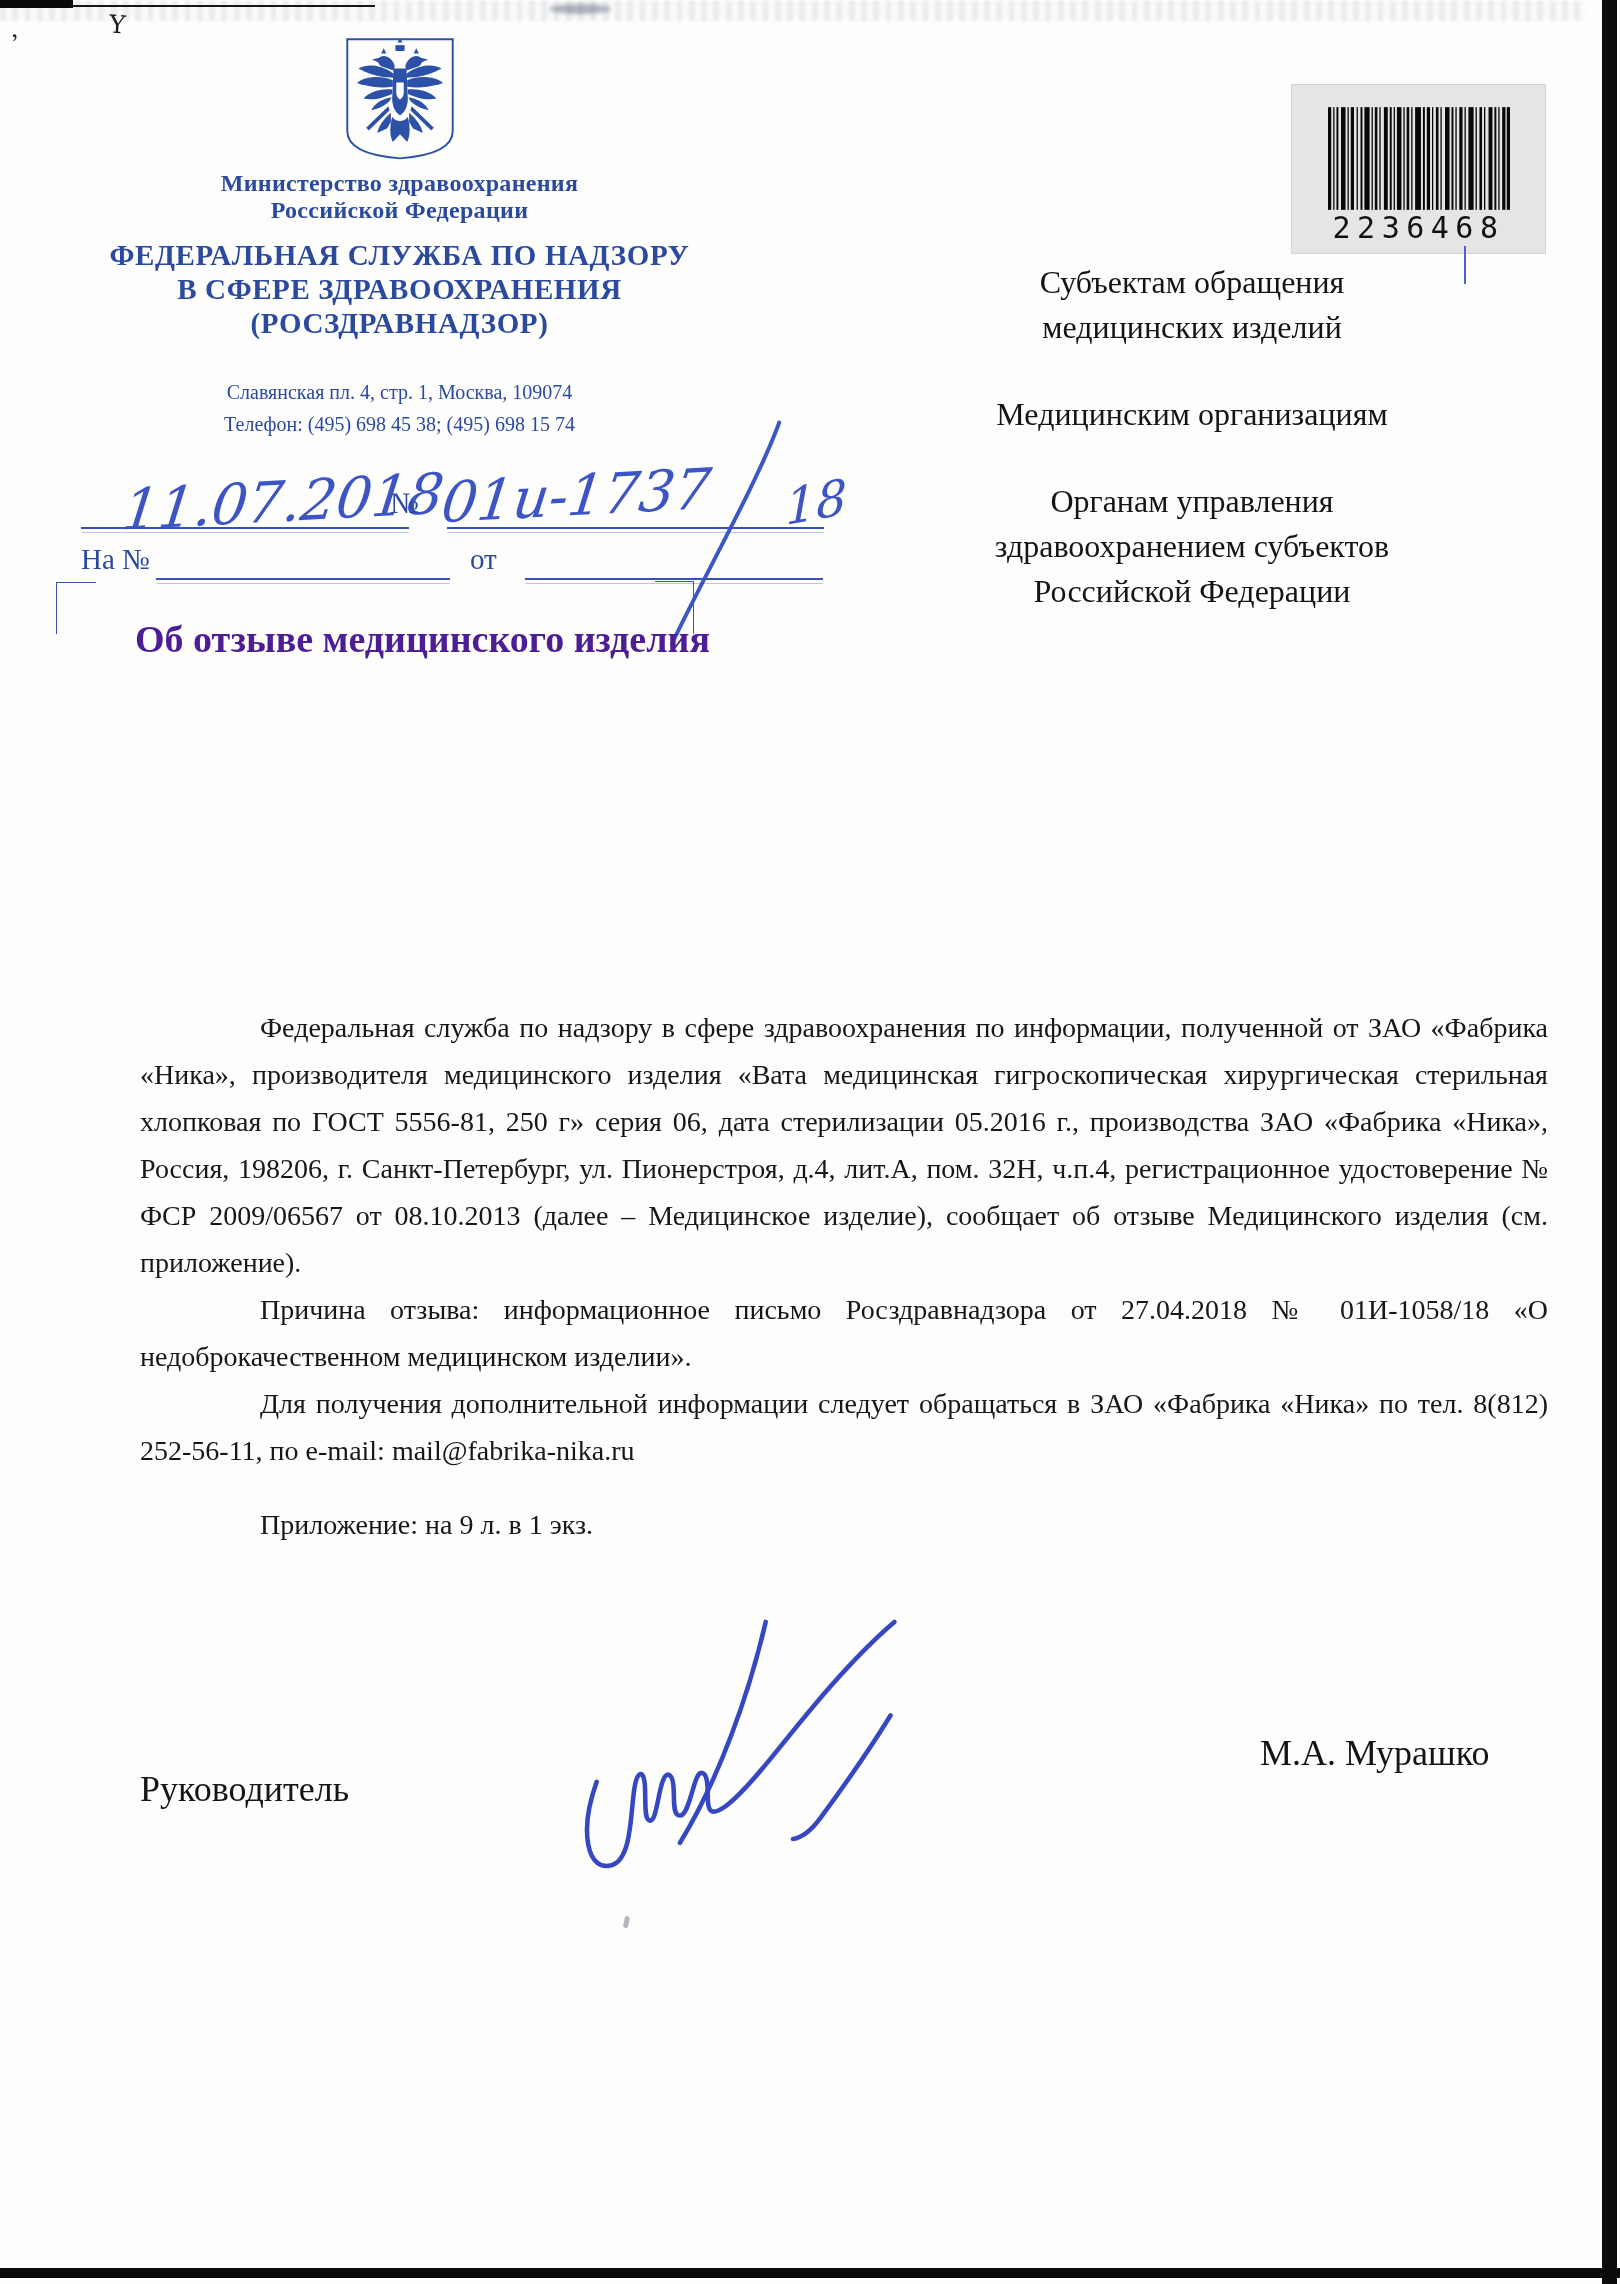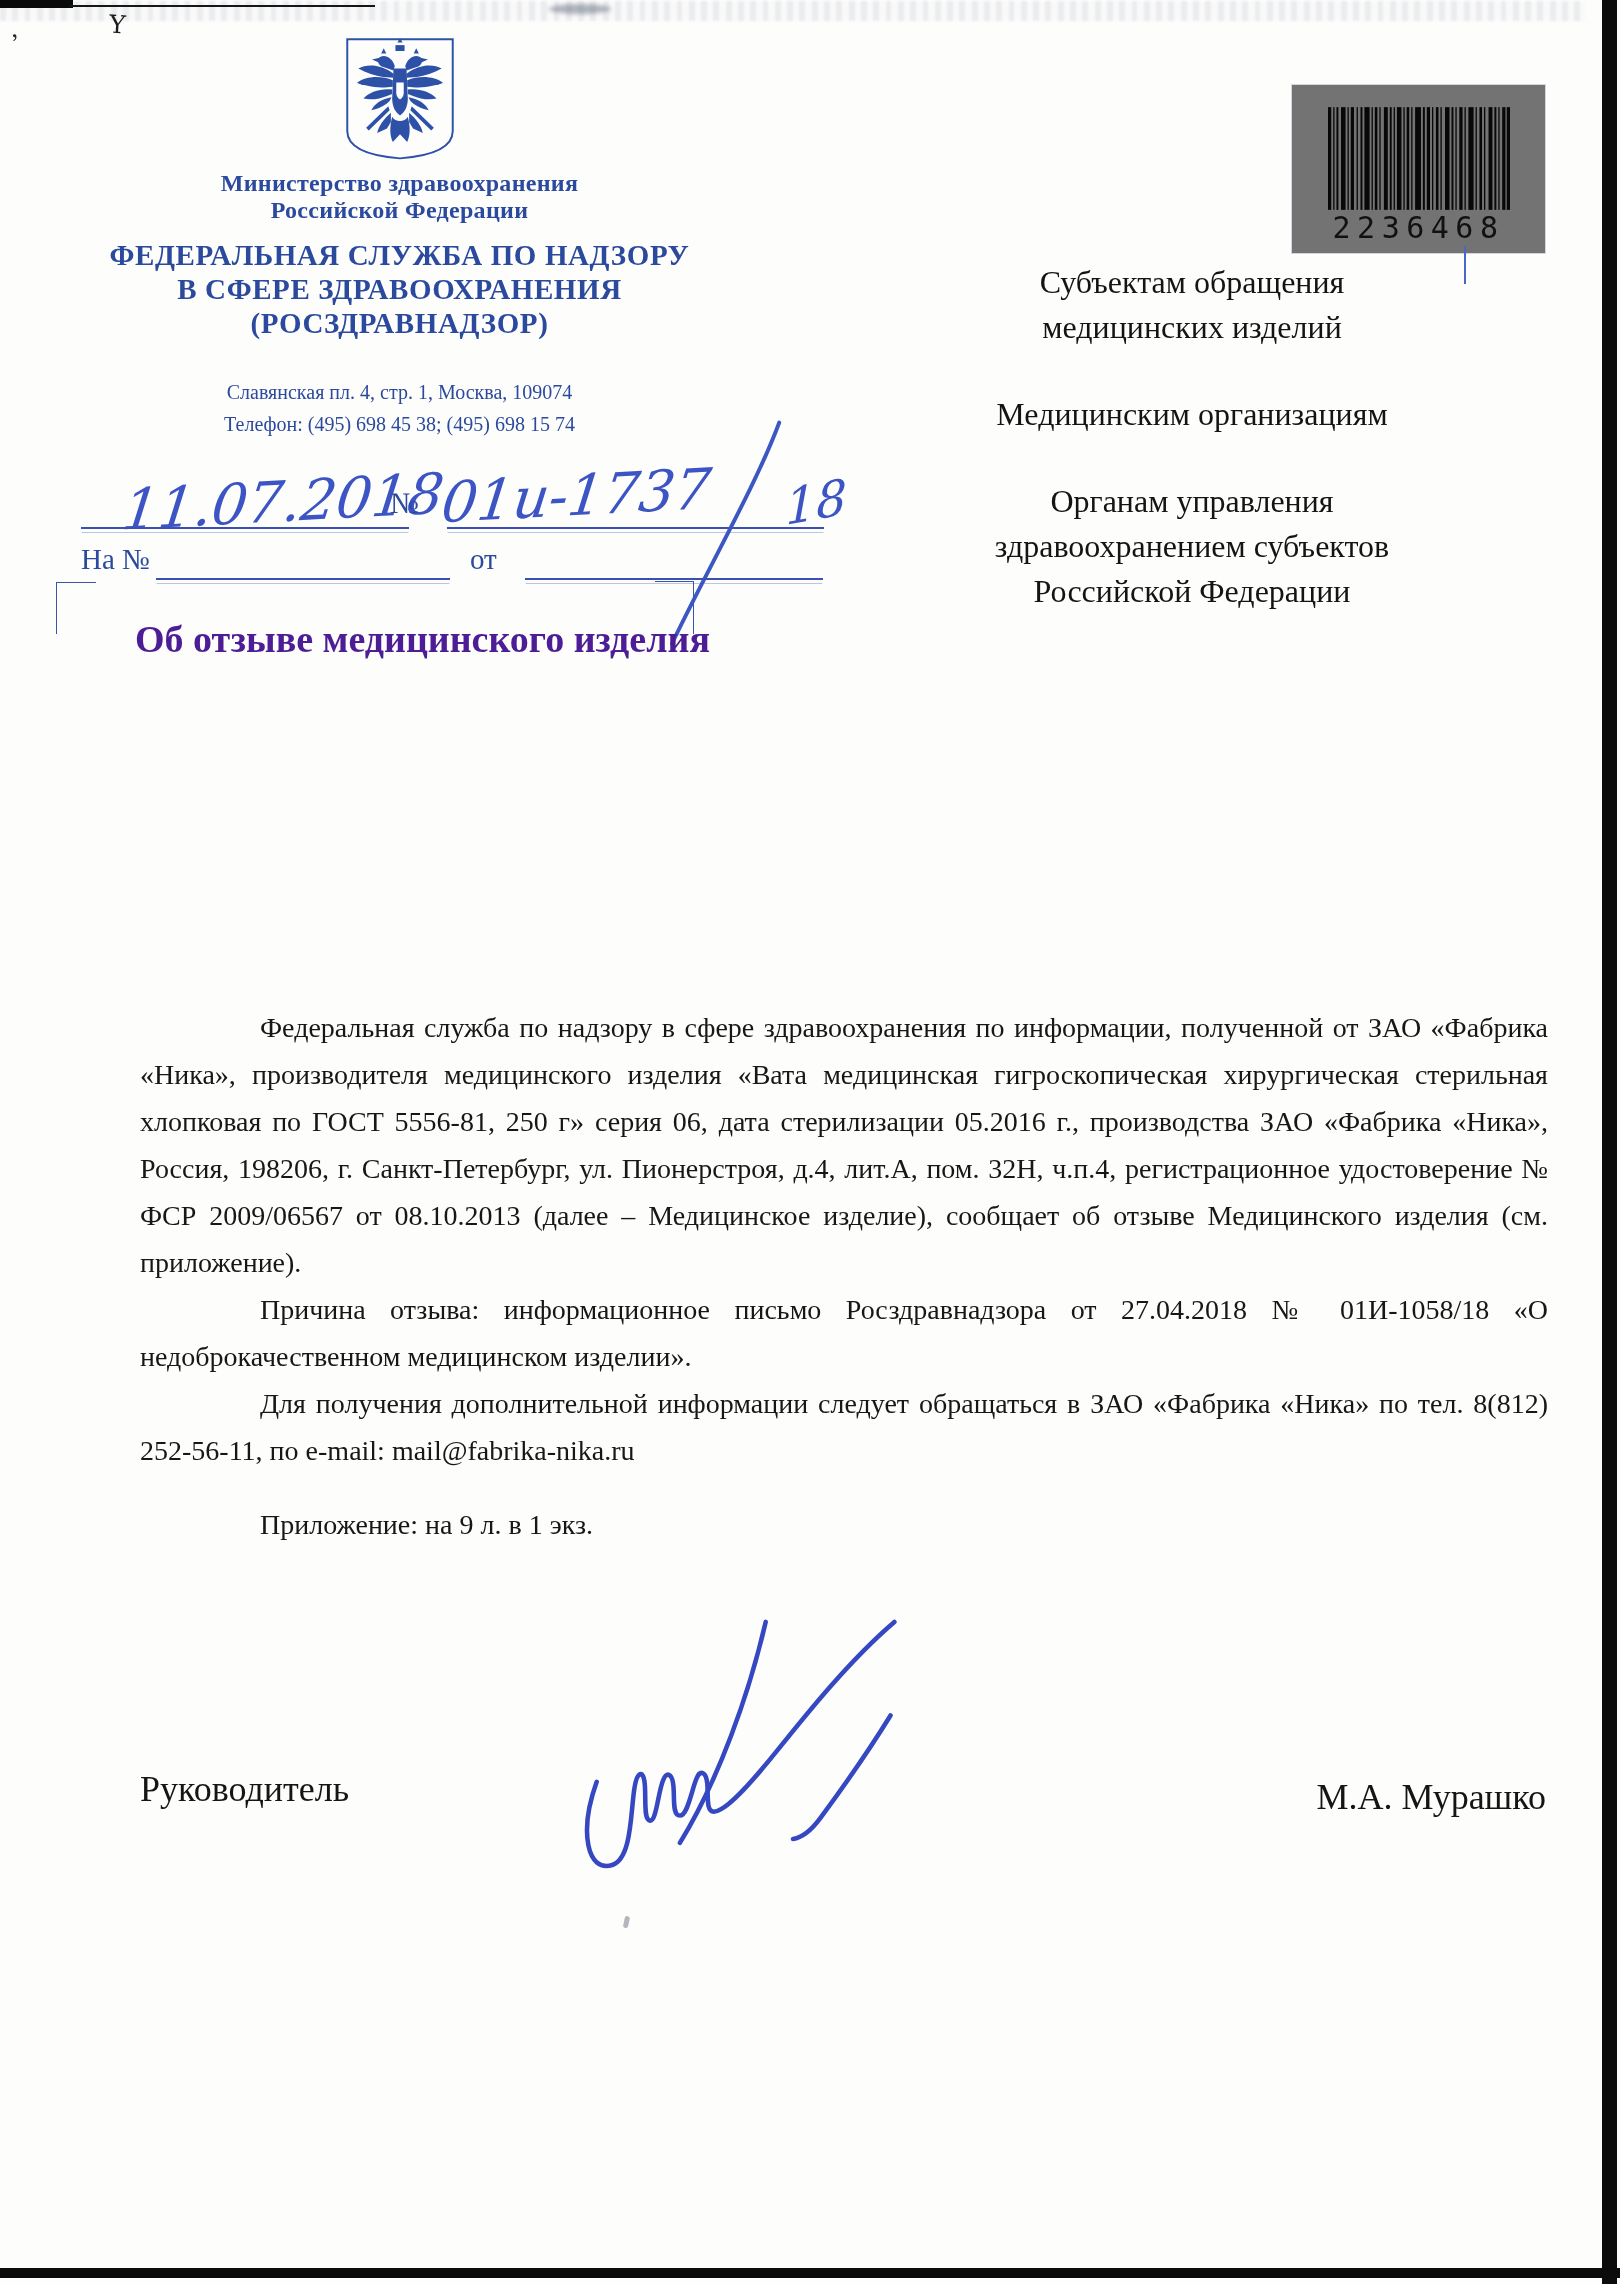--- a/index.html
+++ b/index.html
@@ -44,40 +44,40 @@
   .reply-label{position:absolute;font-size:29px;color:var(--letterhead-blue,#2b4a9e);}
   .reply-na{left:81px;top:543px;}
   .reply-ot{left:470px;top:543px;}
   .u-reply1{left:156px;top:578px;width:294px;}
   .u-reply2{left:525px;top:578px;width:298px;}
   .bracket{position:absolute;border:0 solid #3a55ae;}
   .bracket-left{left:56px;top:582px;width:39px;height:51px;border-top-width:1.9px;border-left-width:1.9px;}
   .bracket-right{left:655px;top:581px;width:38px;height:52px;border-top-width:1.9px;border-right-width:1.9px;}
   .subject{position:absolute;left:104px;top:617px;width:637px;text-align:center;font-size:38px;color:#4c1d95;font-weight:bold;}
   
-  .barcode-label{position:absolute;left:1291px;top:84px;width:255px;height:170px;background:#737373;
+  .barcode-label{position:absolute;left:1291px;top:84px;width:255px;height:170px;background:#e5e5e5;
     border:0.6px solid #d3d6dd;box-sizing:border-box;text-align:center;}
   .barcode-bars{display:block;margin:22px auto 0;}
   .barcode-number{margin-top:0;font-family:"DejaVu Sans Mono","Liberation Mono",monospace;
     font-size:30px;letter-spacing:6.5px;color:#111;}
   .label-tick{position:absolute;left:1464px;top:246px;width:1.9px;height:38px;background:#4a66c8;}
   
   .addressees{position:absolute;left:929px;top:260px;width:526px;text-align:center;
     font-size:32px;line-height:45px;color:#141414;}
   .addressee{white-space:pre-line;}
   .addressee + .addressee{margin-top:57px;}
   .addressee.gap-small{margin-top:42px;}
   
   .body-text{position:absolute;left:140px;top:1004px;width:1408px;font-size:28px;line-height:47px;
     text-align:justify;color:#171717;}
   .body-text p{margin:0;text-indent:120px;}
   .body-text p.attachment{margin-top:27px;text-align:left;}
   
   .signer-title{position:absolute;left:140px;top:1768px;font-size:36px;color:#151515;}
-  .signer-name{position:absolute;left:1260px;top:1776px;width:286px;text-align:right;font-size:36px;color:#151515;}
+  .signer-name{position:absolute;left:1260px;top:1732px;width:286px;text-align:left;font-size:36px;color:#151515;}
   .signature-svg{position:absolute;left:559px;top:1605px;width:416px;height:312px;}
 </style>
 </head>
 <body>
 
 <div class="page">
 
   <div class="ghost-band"></div>
   <div class="ghost-smudge"></div>
   <div class="edge-top-left"></div>

